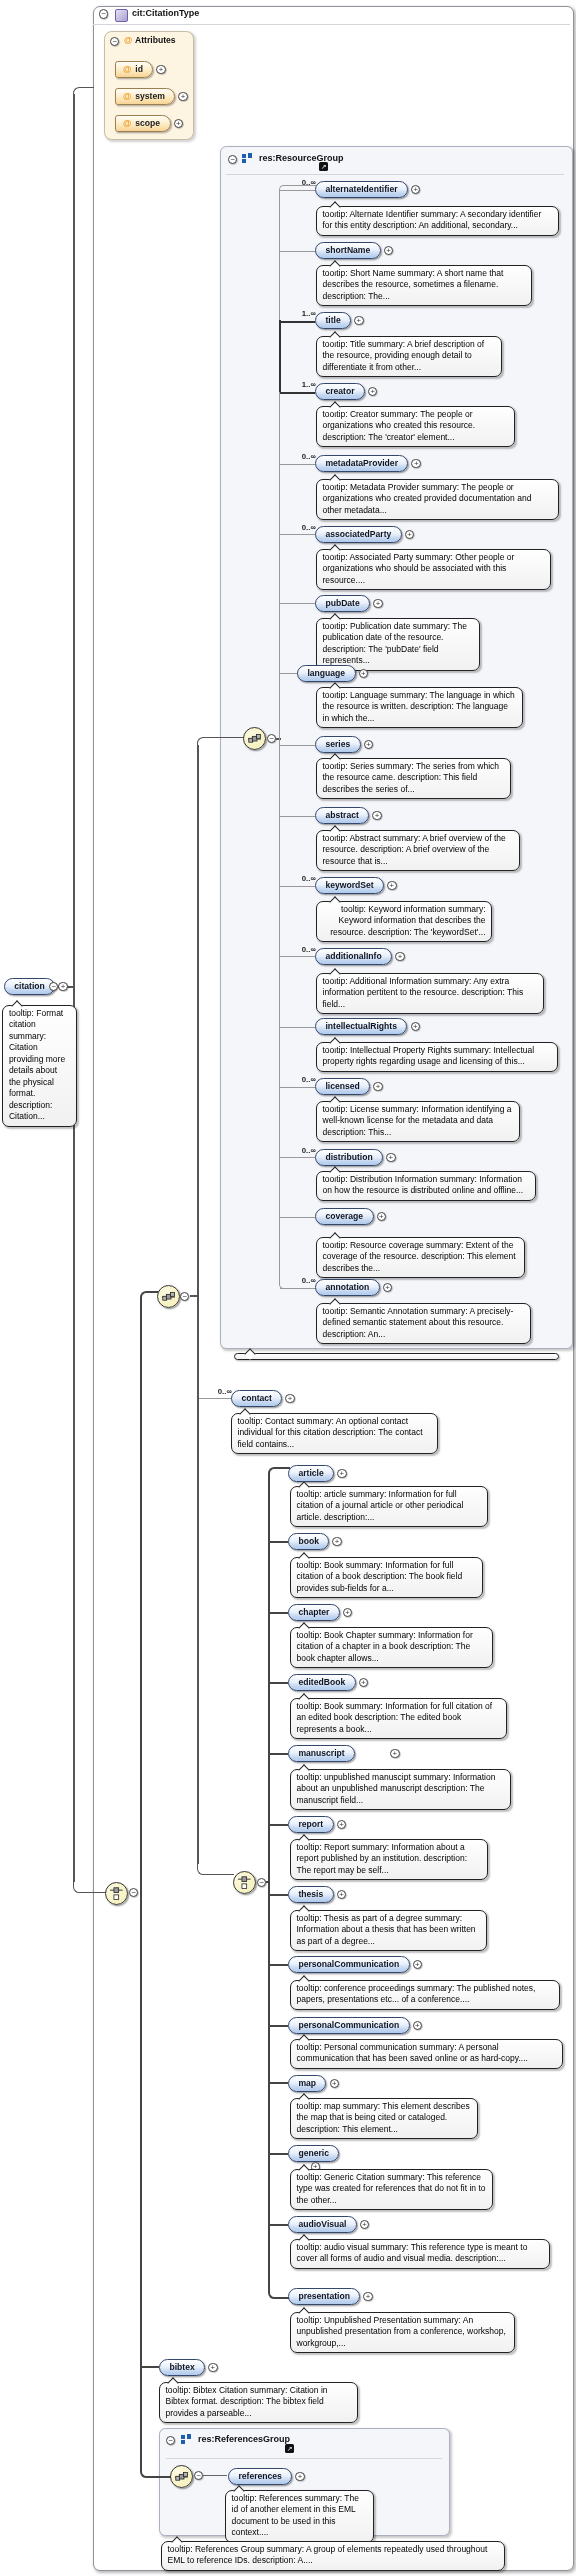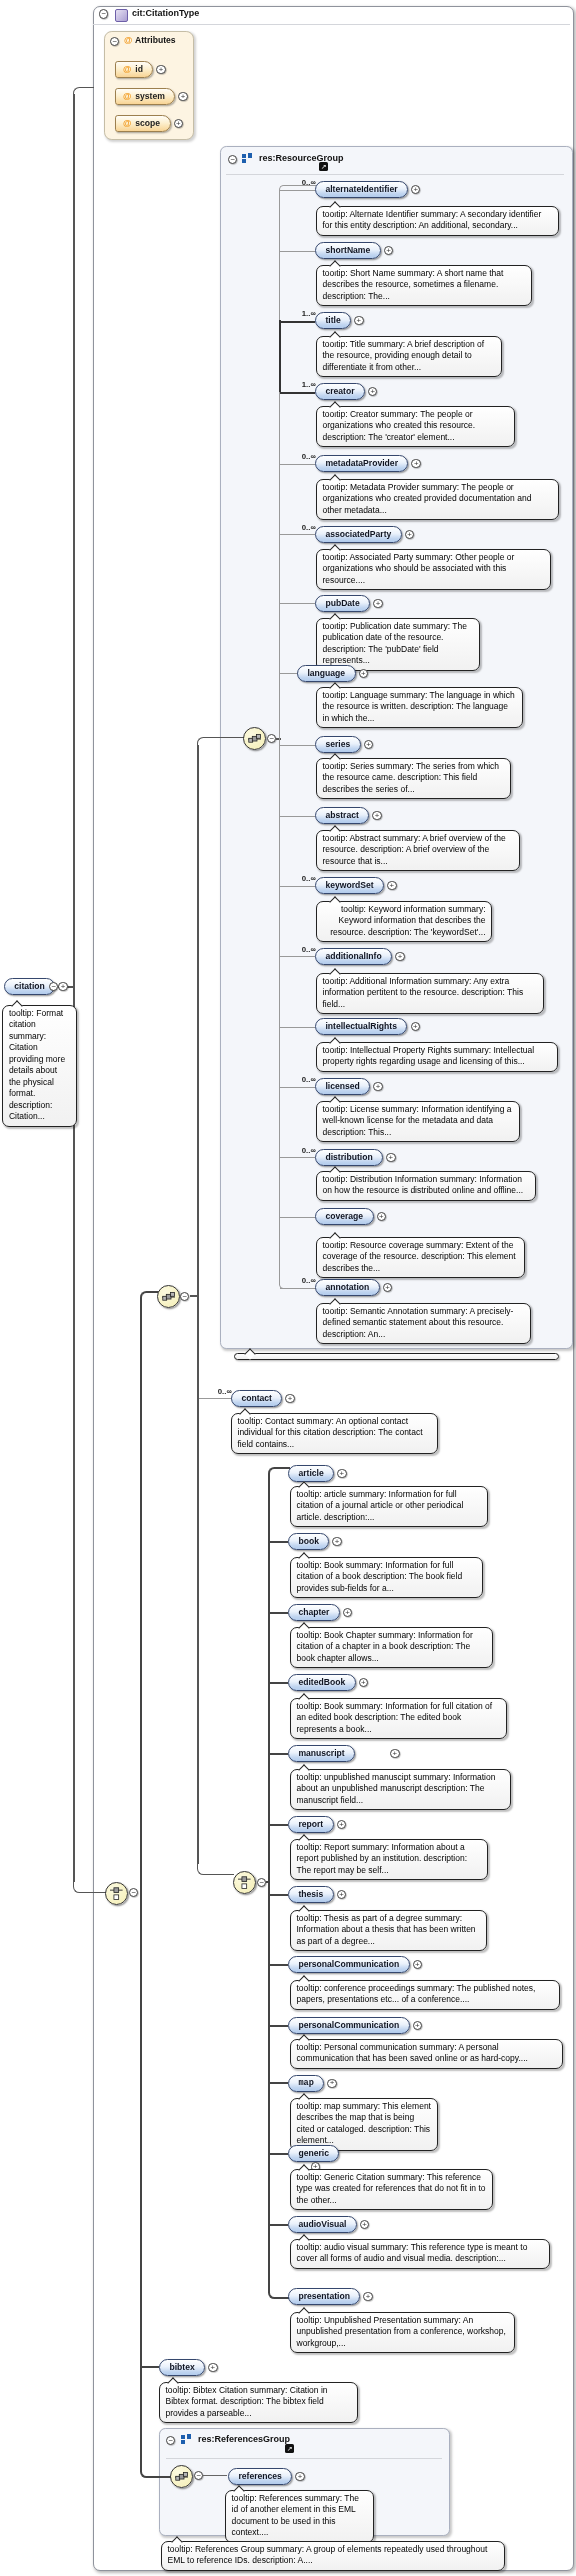--- a/index.html
+++ b/index.html
@@ -368,25 +368,25 @@
         <span class="pluspad">+</span>
       </div>
       <div class="tip" style="left:290px;top:1980px;width:270px;"><span class="caret" style="left: 9.4px;"></span><span>tooltip: conference proceedings summary: The published notes, papers, presentations etc... of a conference....</span></div>
       <div class="ln" style="left:270px;top:2025px;width:18px;height:2.4px;background:#444;"></div>
       <div class="pillrow" style="left:288px;top:2017px;">
         <span class="pill">personalCommunication</span>
         <span class="pluspad">+</span>
       </div>
       <div class="tip" style="left:290px;top:2039px;width:273px;"><span class="caret" style="left: 9.4px;"></span><span>tooltip: Personal communication summary: A personal communication that has been saved online or as hard-copy....</span></div>
       <div class="ln" style="left:270px;top:2082px;width:18px;height:2.4px;background:#444;"></div>
-      <div class="pillrow" style="left:288px;top:2075px;font-family:Liberation Mono, monospace;">
+      <div class="pillrow" style="left:288px;top:2075px;">
         <span class="pill">map</span>
         <span class="pluspad">+</span>
       </div>
-      <div class="tip" style="left:290px;top:2098px;width:148px;"><span class="caret" style="left: 9.4px;"></span><span>tooltip: map summary: This element describes the map that is being cited or cataloged. description: This element...</span></div>
+      <div class="tip" style="left:290px;top:2098px;width:188px;"><span class="caret" style="left: 9.4px;"></span><span>tooltip: map summary: This element describes the map that is being cited or cataloged. description: This element...</span></div>
       <div class="ln" style="left:270px;top:2153px;width:18px;height:2.4px;background:#444;"></div>
       <div class="pillrow" style="left:288px;top:2145px;flex-direction:column;">
         <span class="pill">generic</span>
         <span class="pluspad">+</span>
       </div>
       <div class="tip" style="left:290px;top:2169px;width:203px;"><span class="caret" style="left: 9.4px;"></span><span>tooltip: Generic Citation summary: This reference type was created for references that do not fit in to the other...</span></div>
       <div class="ln" style="left:270px;top:2224px;width:18px;height:2.4px;background:#444;"></div>
       <div class="pillrow" style="left:288px;top:2216px;">
         <span class="pill">audioVisual</span>
         <span class="pluspad">+</span>

